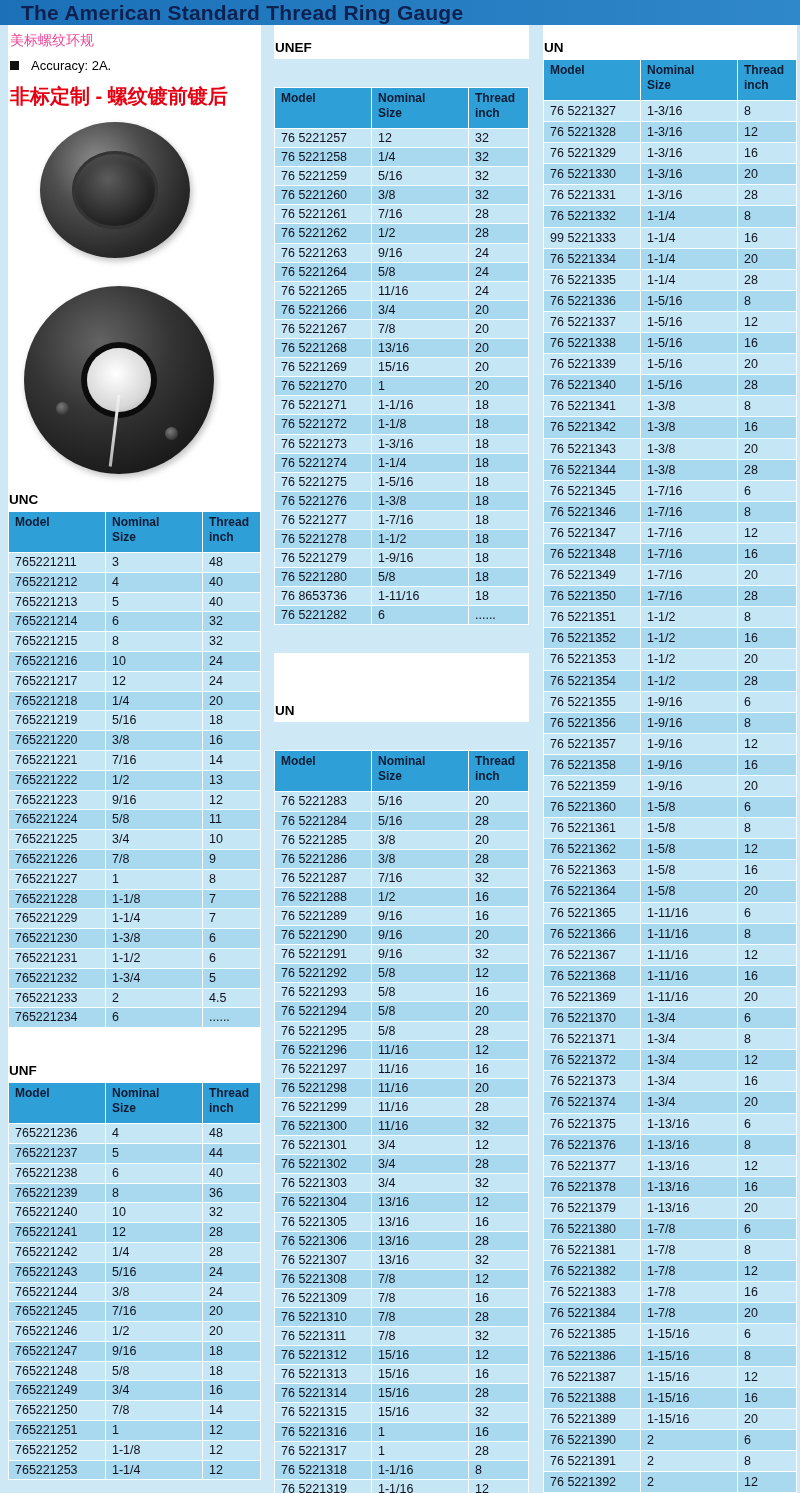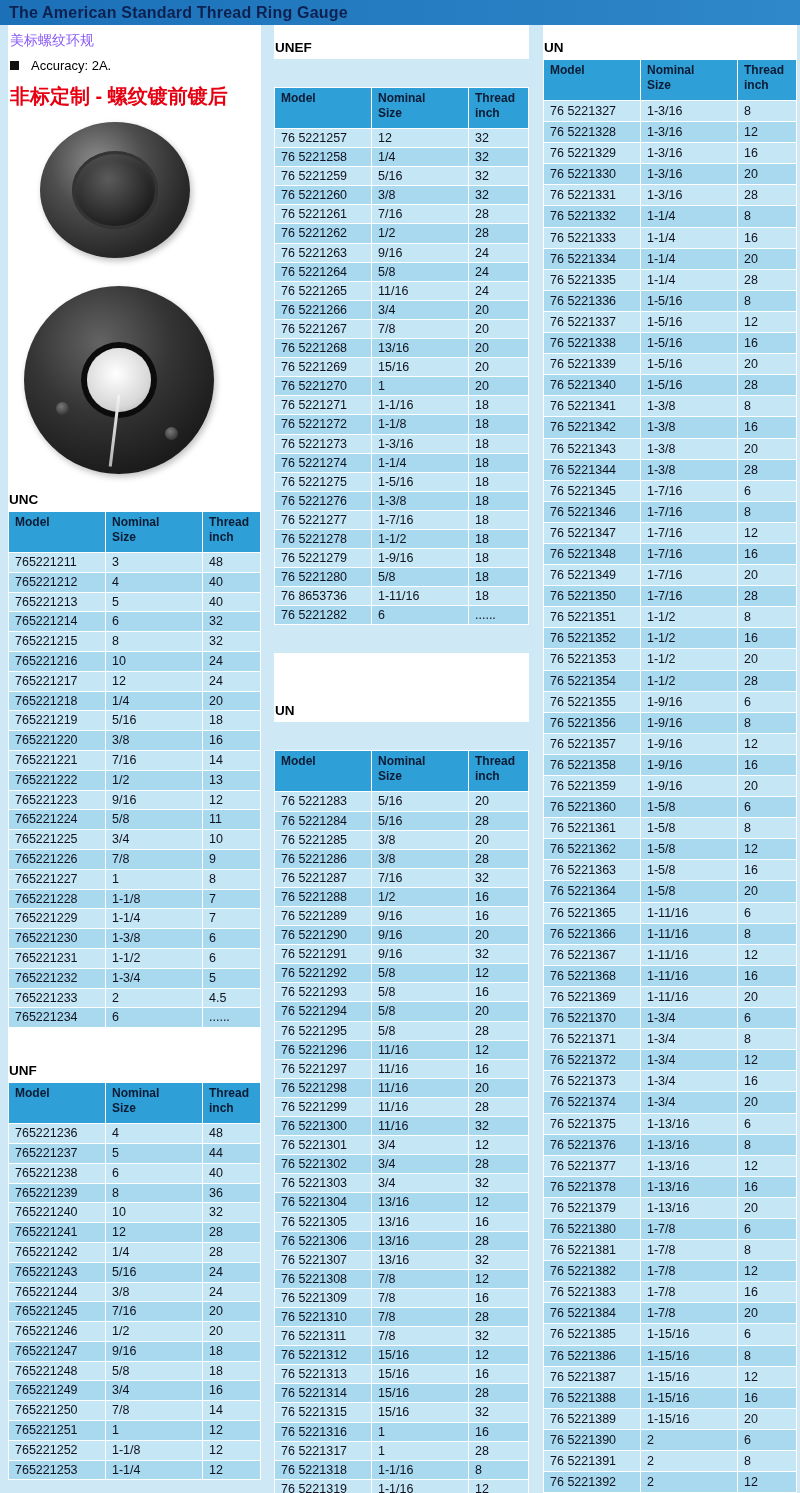--- a/index.html
+++ b/index.html
@@ -1,30 +1,30 @@
 <!DOCTYPE html>
 <html><head>
 <meta charset="utf-8">
 <style>
   html,body{margin:0;padding:0;}
   body{width:800px;height:1493px;font-family:"Liberation Sans","DejaVu Sans",sans-serif;background:#ffffff;}
   .page{width:800px;height:1493px;background:#cfe8f6;overflow:hidden;display:flex;flex-direction:column;}
 
   .title-bar{height:25px;flex:0 0 auto;background:linear-gradient(90deg,#1b70b8,#2f88c9);display:flex;align-items:center;padding-left:9px;}
-  .title-bar .t{font-size:16px;font-weight:bold;color:#0d2150;letter-spacing:.2px;}
+  .title-bar .t{font-size:21px;font-weight:bold;color:#0d2150;letter-spacing:.2px;margin-left:12px;}
 
   .content{flex:1;display:flex;padding-left:8px;min-height:0;}
   .col{display:flex;flex-direction:column;min-height:0;}
   .col-left{width:253px;margin-right:13px;}
   .col-mid{width:255px;margin-right:14px;gap:28px;}
   .col-right{width:254px;}
 
   
   .intro{height:452px;background:#ffffff;padding:4px 2px 0 2px;flex:0 0 auto;}
-  .cn{font-size:14px;color:#8b5cf6;padding:3px 0 2px 0;}
+  .cn{font-size:14px;color:#ec4899;padding:3px 0 2px 0;}
   .acc{display:flex;align-items:center;gap:12px;font-size:13px;color:#000;padding:6px 0 2px;}
   .sq{width:9px;height:9px;background:#111;display:inline-block;flex:0 0 auto;}
   .note{color:#e60012;font-weight:bold;font-size:20px;padding:8px 0 2px;}
 
   
   .photo{position:relative;}
   .p1{margin:10px 0 0 30px;width:150px;height:136px;}
   .r1{width:150px;height:136px;border-radius:50%;position:relative;
       background:radial-gradient(circle at 38% 30%,#8d8d8d 0%,#4e4e4e 35%,#282828 70%,#151515 100%);
       box-shadow:2px 3px 6px rgba(0,0,0,.25);}
@@ -746,21 +746,21 @@
                 <td>76 5221331</td>
                 <td>1-3/16</td>
                 <td>28</td>
               </tr>
               <tr>
                 <td>76 5221332</td>
                 <td>1-1/4</td>
                 <td>8</td>
               </tr>
               <tr>
-                <td>76 5221333</td>
+                <td>99 5221333</td>
                 <td>1-1/4</td>
                 <td>16</td>
               </tr>
               <tr>
                 <td>76 5221334</td>
                 <td>1-1/4</td>
                 <td>20</td>
               </tr>
               <tr>
                 <td>76 5221335</td>

